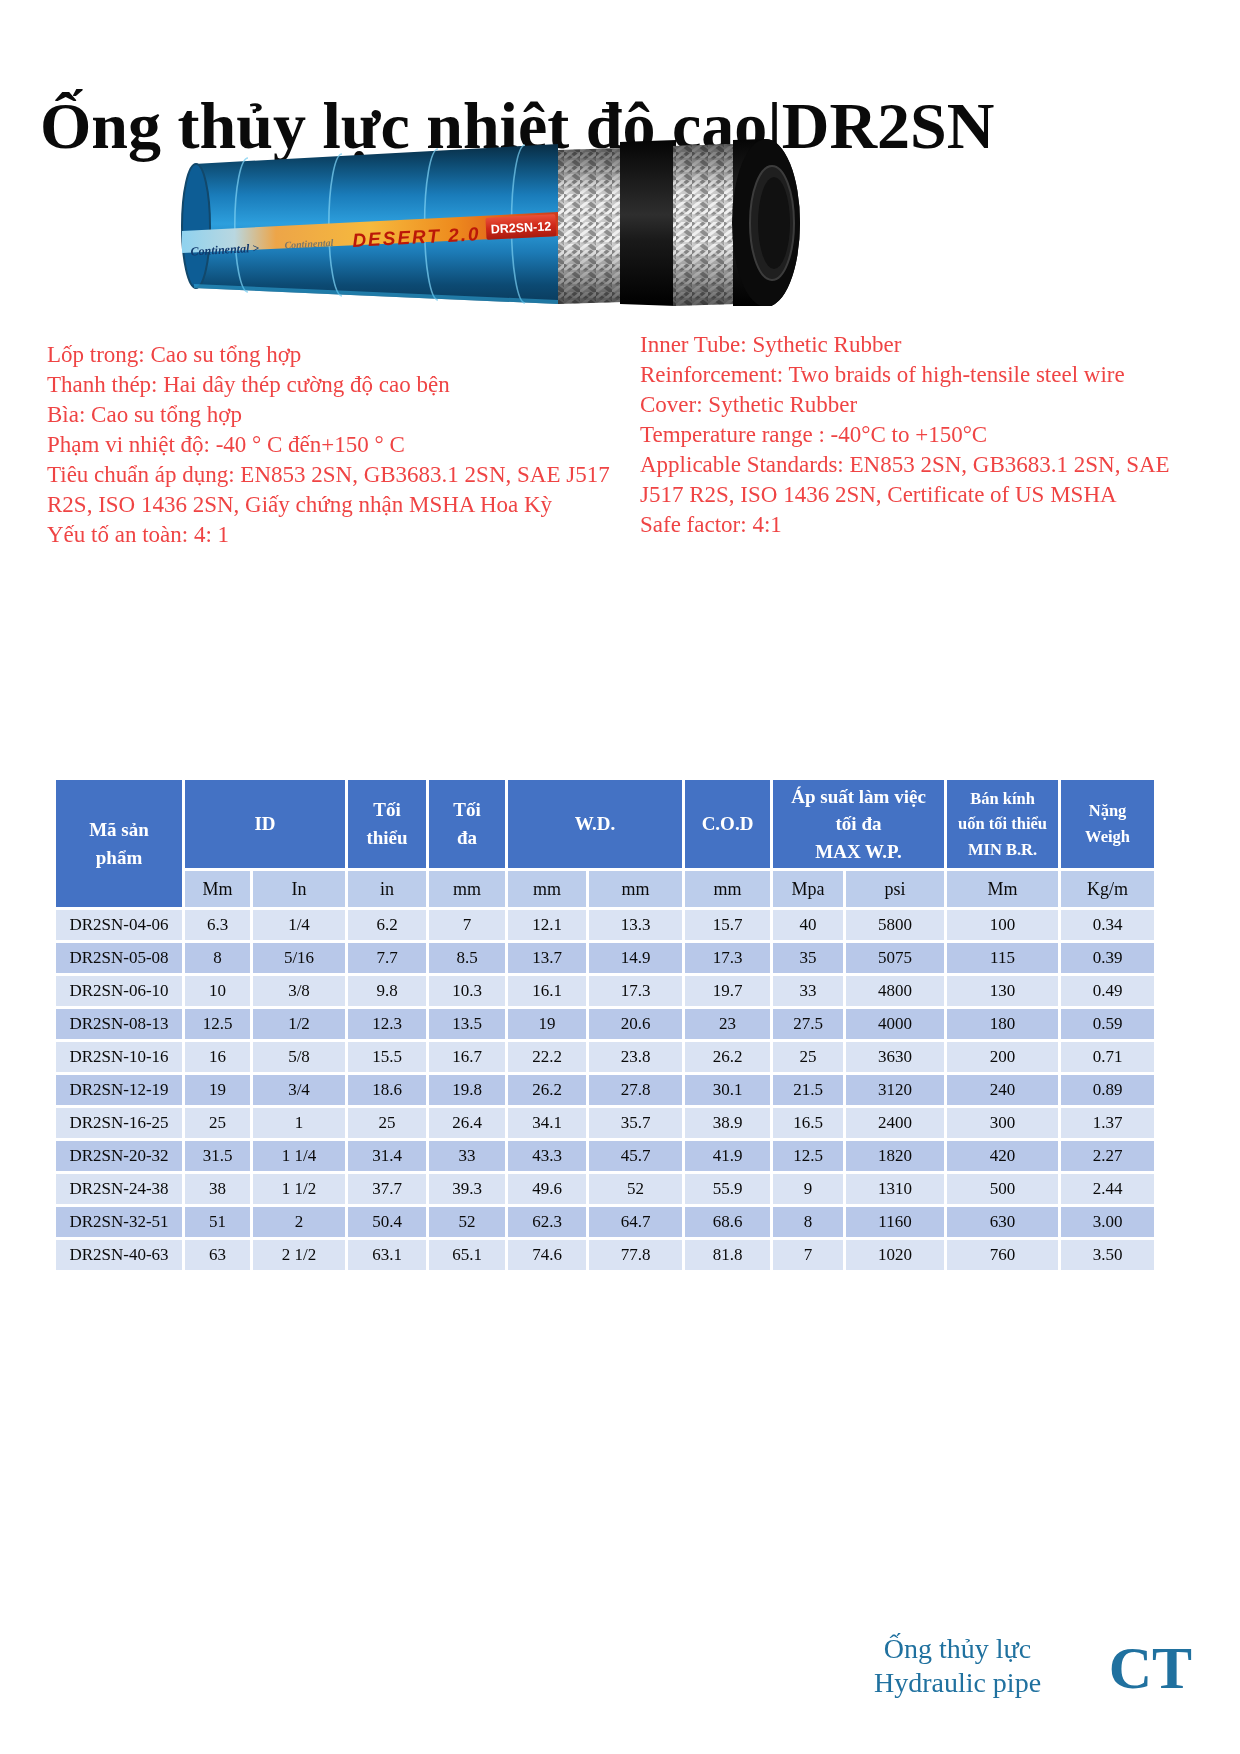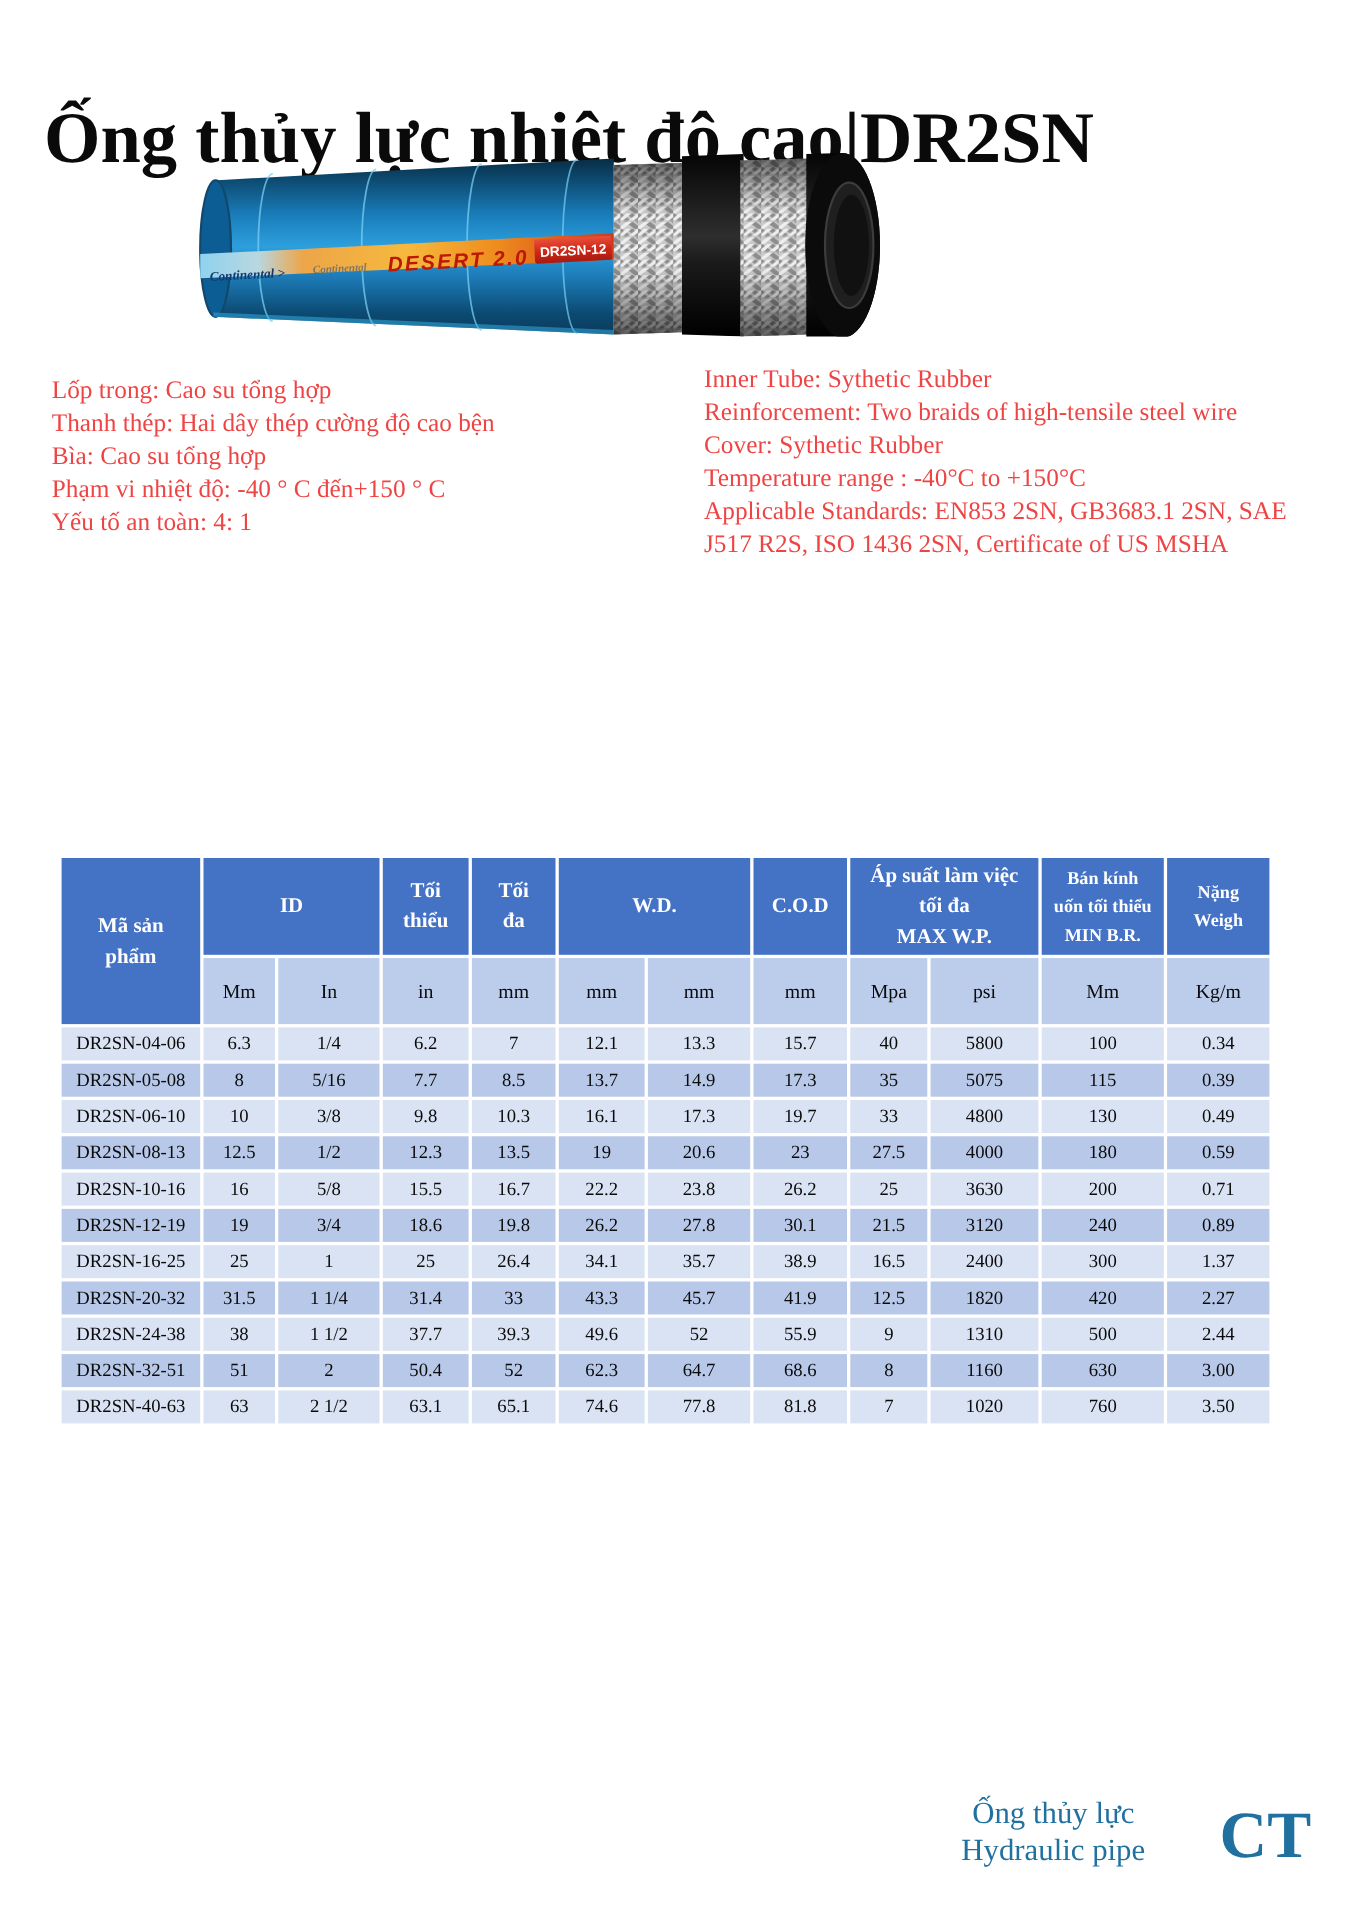--- a/index.html
+++ b/index.html
@@ -26,21 +26,21 @@
     border-collapse:separate;border-spacing:3px;table-layout:fixed;
     font-family:"Liberation Serif","DejaVu Serif",serif;
   }
   .spec-table th{
     background:#4472c4;color:#ffffff;font-weight:bold;font-size:19px;
     text-align:center;vertical-align:middle;padding:2px 1px;line-height:1.45;
   }
   .spec-table th.small{font-size:16.5px;line-height:1.55;}
   .spec-table tr.units-row td{
     background:#bccdeb;color:#0a0a0a;font-size:18px;text-align:center;
-    height:60px;vertical-align:middle;padding:0 2px;
+    height:36px;vertical-align:middle;padding:0 2px;
   }
   .spec-table tbody td{
     font-size:17px;text-align:center;vertical-align:middle;height:30px;padding:0 2px;color:#0a0a0a;
   }
   .spec-table tbody tr:nth-child(odd) td{background:#dae3f3;}
   .spec-table tbody tr:nth-child(even) td{background:#b8c8e9;}
   .hdr-row1{height:88px;}
   .footer-brand{
     position:absolute;left:845px;top:1632px;width:225px;text-align:center;
     color:#20719f;font-weight:normal;font-size:28px;line-height:34px;
@@ -148,29 +148,31 @@
         <ellipse cx="594" cy="99" rx="16" ry="46" fill="#111111"></ellipse>
       </g>
     </svg>
   </div>
 
   <div class="col col-left">
     <p class="sp-a">Lốp trong: Cao su tổng hợp</p>
     <p class="sp-b">Thanh thép: Hai dây thép cường độ cao bện</p>
     <p>Bìa: Cao su tổng hợp</p>
     <p class="sp-c">Phạm vi nhiệt độ: -40 ° C đến+150 ° C</p>
+    <p class="sp-d">Tiêu chuẩn áp dụng: EN853 2SN, GB3683.1 2SN, SAE J517 R2S, ISO 1436 2SN, Giấy chứng nhận MSHA Hoa Kỳ</p>
     <p class="sp-e">Yếu tố an toàn: 4: 1</p>
   </div>
 
   <div class="col col-right">
     <p class="sp-a">Inner Tube: Sythetic Rubber</p>
     <p class="sp-b">Reinforcement: Two braids of high-tensile steel wire</p>
     <p>Cover: Sythetic Rubber</p>
     <p class="sp-c">Temperature range : -40°C to +150°C</p>
     <p class="sp-d">Applicable Standards: EN853 2SN, GB3683.1 2SN, SAE J517 R2S, ISO 1436 2SN, Certificate of US MSHA</p>
+    <p class="sp-e">Safe factor: 4:1</p>
   </div>
 
   <table class="spec-table">
     <colgroup>
       <col style="width:126px">
         <col style="width:65px">
         <col style="width:92px">
         <col style="width:78px">
       <col style="width:76px">
         <col style="width:78px">

